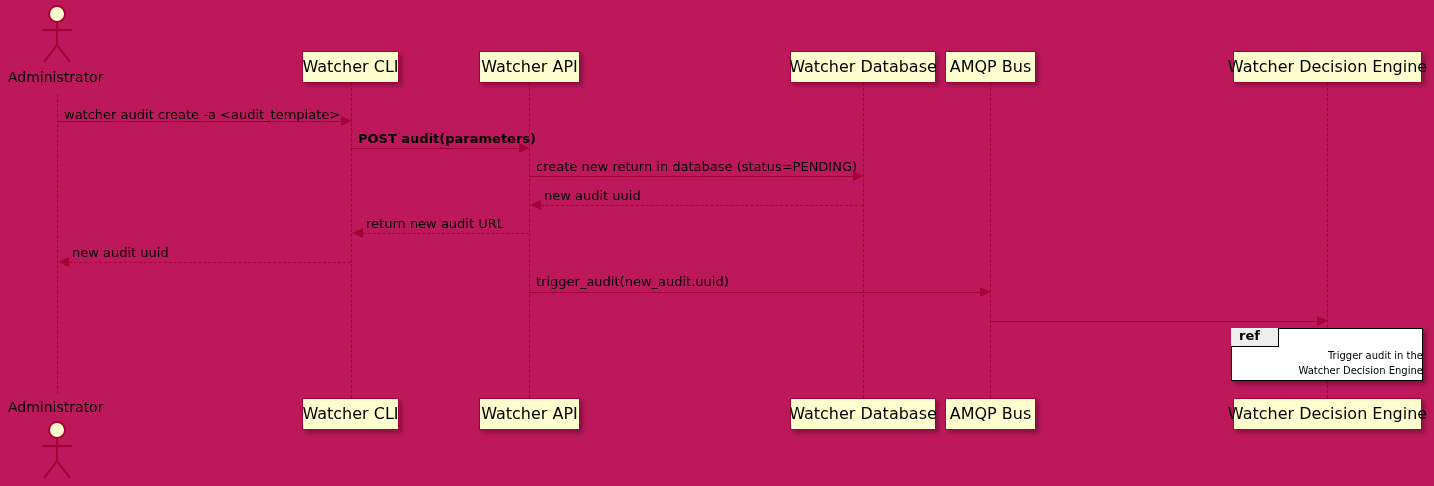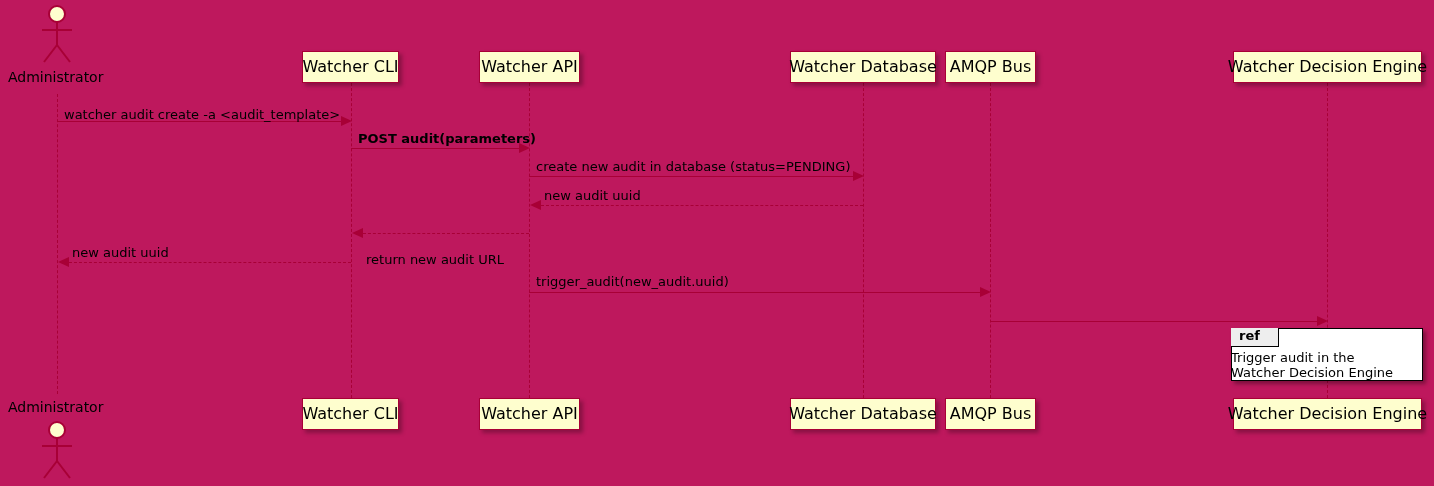--- a/index.html
+++ b/index.html
@@ -113,25 +113,25 @@
     z-index: 7;
   }
   .ref-tab-corner {
     position: absolute;
     width: 0;
     height: 0;
     z-index: 8;
   }
   .ref-text {
     position: absolute;
-    font-size: 13px;
+    font-size: 10px;
     color: #000000;
     line-height: 1.35;
     white-space: pre;
-    text-align: left;
+    text-align: right;
     z-index: 7;
   }
 </style>
 </head>
 <body>
 
 <div id="diagram">
 
   <div class="lifeline" style="left:57px; top:94px; height:300px;"></div>
   <div class="lifeline" style="left:351px; top:83px; height:315px;"></div>
@@ -174,29 +174,29 @@
   </div>
 
   <div class="msg-label" style="left:64px; top:88px;margin-top:19px;">watcher audit create -a &lt;audit_template&gt;</div>
   <div class="msg-line solid" style="left:57px; top:121px; width:288px;"></div>
   <div class="arrowhead right" style="left:341px; top:116px;"></div>
 
   <div class="msg-label" style="left:358px; top:131px;font-weight:bold;">POST audit(parameters)</div>
   <div class="msg-line solid" style="left:351px; top:148px; width:172px;"></div>
   <div class="arrowhead right" style="left:519px; top:143px;"></div>
 
-  <div class="msg-label" style="left:536px; top:159px;">create new audit in database (status=PENDING)</div>
+  <div class="msg-label" style="left:536px; top:159px;">create new return in database (status=PENDING)</div>
   <div class="msg-line solid" style="left:529px; top:176px; width:328px;"></div>
   <div class="arrowhead right" style="left:853px; top:171px;"></div>
 
   <div class="msg-label" style="left:544px; top:188px;">new audit uuid</div>
   <div class="msg-line dotted" style="left:541px; top:205px; width:322px;"></div>
   <div class="arrowhead left" style="left:530px; top:200px;"></div>
 
-  <div class="msg-label" style="left:366px; top:216px;margin-top:36px;">return new audit URL</div>
+  <div class="msg-label" style="left:366px; top:216px;">return new audit URL</div>
   <div class="msg-line dotted" style="left:363px; top:233px; width:166px;"></div>
   <div class="arrowhead left" style="left:352px; top:228px;"></div>
 
   <div class="msg-label" style="left:72px; top:245px;">new audit uuid</div>
   <div class="msg-line dotted" style="left:69px; top:262px; width:282px;"></div>
   <div class="arrowhead left" style="left:58px; top:257px;"></div>
 
   <div class="msg-label" style="left:536px; top:274px;">trigger_audit(new_audit.uuid)</div>
   <div class="msg-line solid" style="left:529px; top:292px; width:455px;"></div>
   <div class="arrowhead right" style="left:980px; top:287px;"></div>

